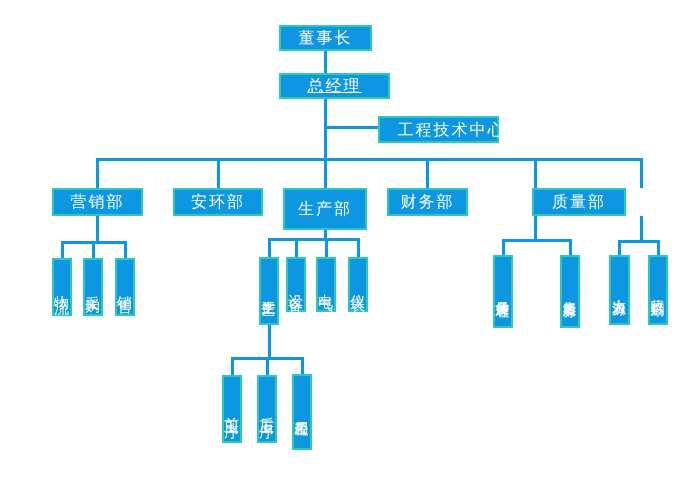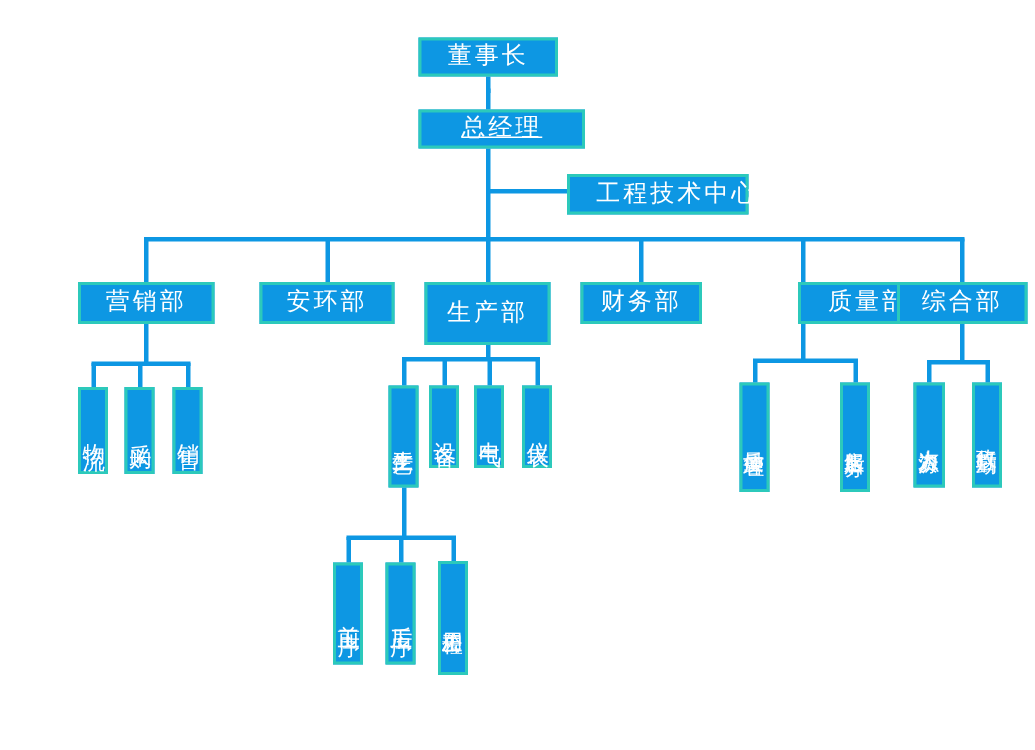--- a/index.html
+++ b/index.html
@@ -88,23 +88,20 @@
     </div>
     <div class="node" style="left: 283px; top: 188px; width: 84px; height: 42px; background: rgb(13, 151, 227); border: 2px solid rgb(44, 201, 187); color: rgb(255, 255, 255);">
       <span>生产部</span>
     </div>
     <div class="node" style="left: 387px; top: 188px; width: 81px; height: 28px; background: rgb(13, 151, 227); border: 2px solid rgb(44, 201, 187); color: rgb(255, 255, 255);">
       <span>财务部</span>
     </div>
     <div class="node" style="left: 488px; top: 188px; width: 94px; height: 28px; background: rgb(13, 151, 227); border: 2px solid rgb(44, 201, 187); color: rgb(255, 255, 255); margin-left: 44px;">
       <span>质量部</span>
     </div>
-    <div class="node" style="left: 598px; top: 188px; width: 87px; height: 28px; background: rgb(13, 151, 227); border: 2px solid rgb(44, 201, 187); color: rgb(255, 255, 255);">
-      <span>综合部</span>
-    </div>
     <div class="node v" style="left: 52px; top: 258px; width: 20px; height: 58px; background: rgb(13, 151, 227); border: 2px solid rgb(44, 201, 187); color: rgb(255, 255, 255); font-size: 15px; letter-spacing: 3px;">
       <span>物流</span>
     </div>
     <div class="node v" style="left: 83px; top: 258px; width: 20px; height: 58px; background: rgb(13, 151, 227); border: 2px solid rgb(44, 201, 187); color: rgb(255, 255, 255); font-size: 15px; letter-spacing: 3px;">
       <span>采购</span>
     </div>
     <div class="node v" style="left: 115px; top: 258px; width: 20px; height: 58px; background: rgb(13, 151, 227); border: 2px solid rgb(44, 201, 187); color: rgb(255, 255, 255); font-size: 15px; letter-spacing: 3px;">
       <span>销售</span>
     </div>
     <div class="node v" style="left: 259px; top: 257px; width: 20px; height: 68px; background: rgb(13, 151, 227); border: 2px solid rgb(44, 201, 187); color: rgb(255, 255, 255); font-size: 14px; letter-spacing: 1px;">

